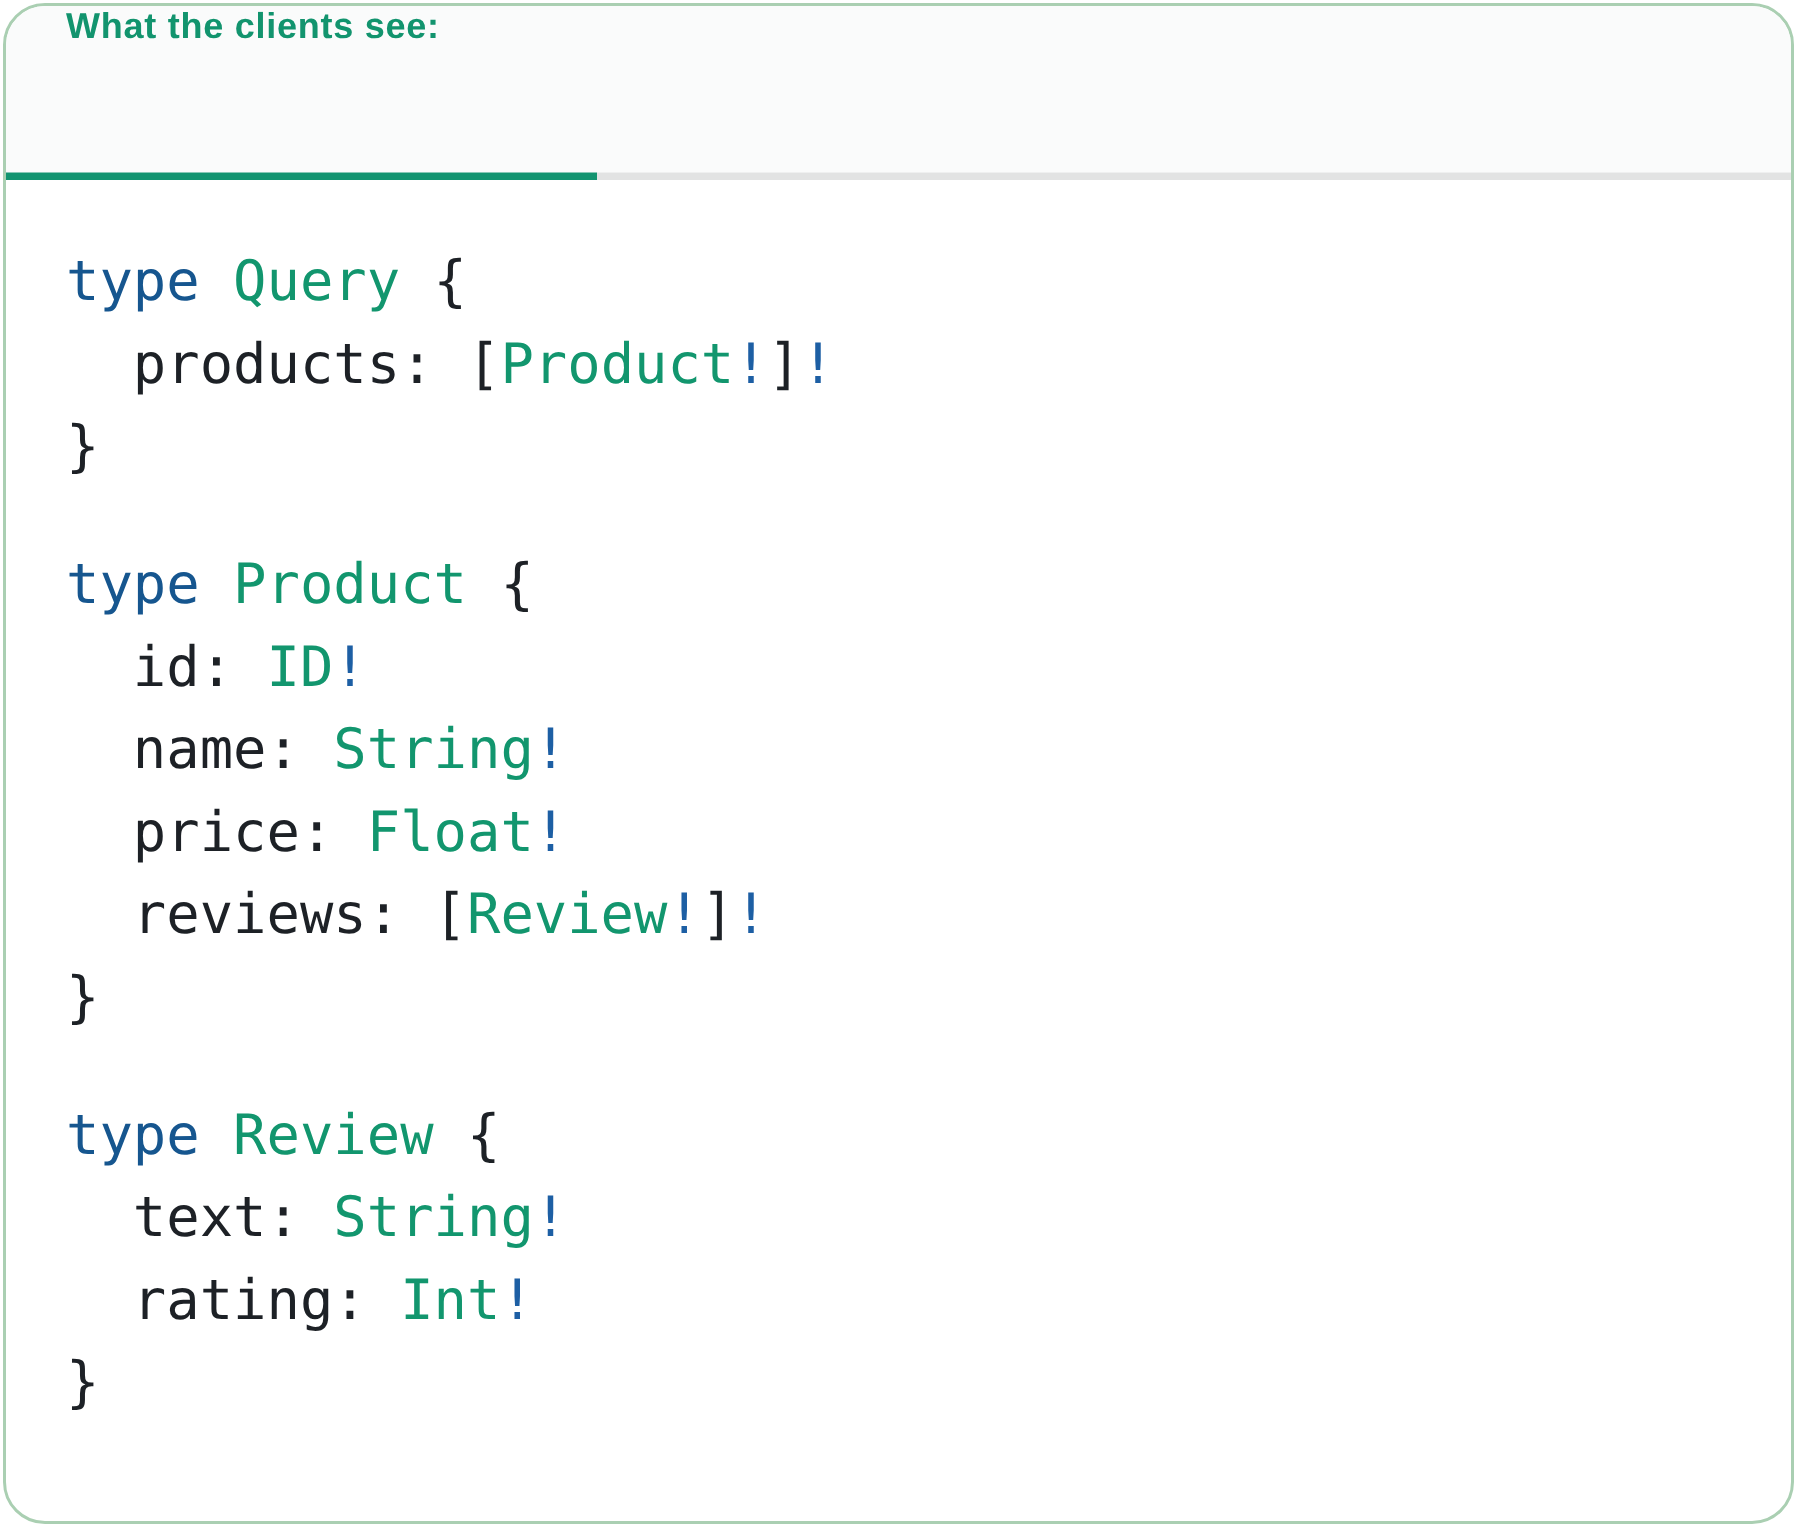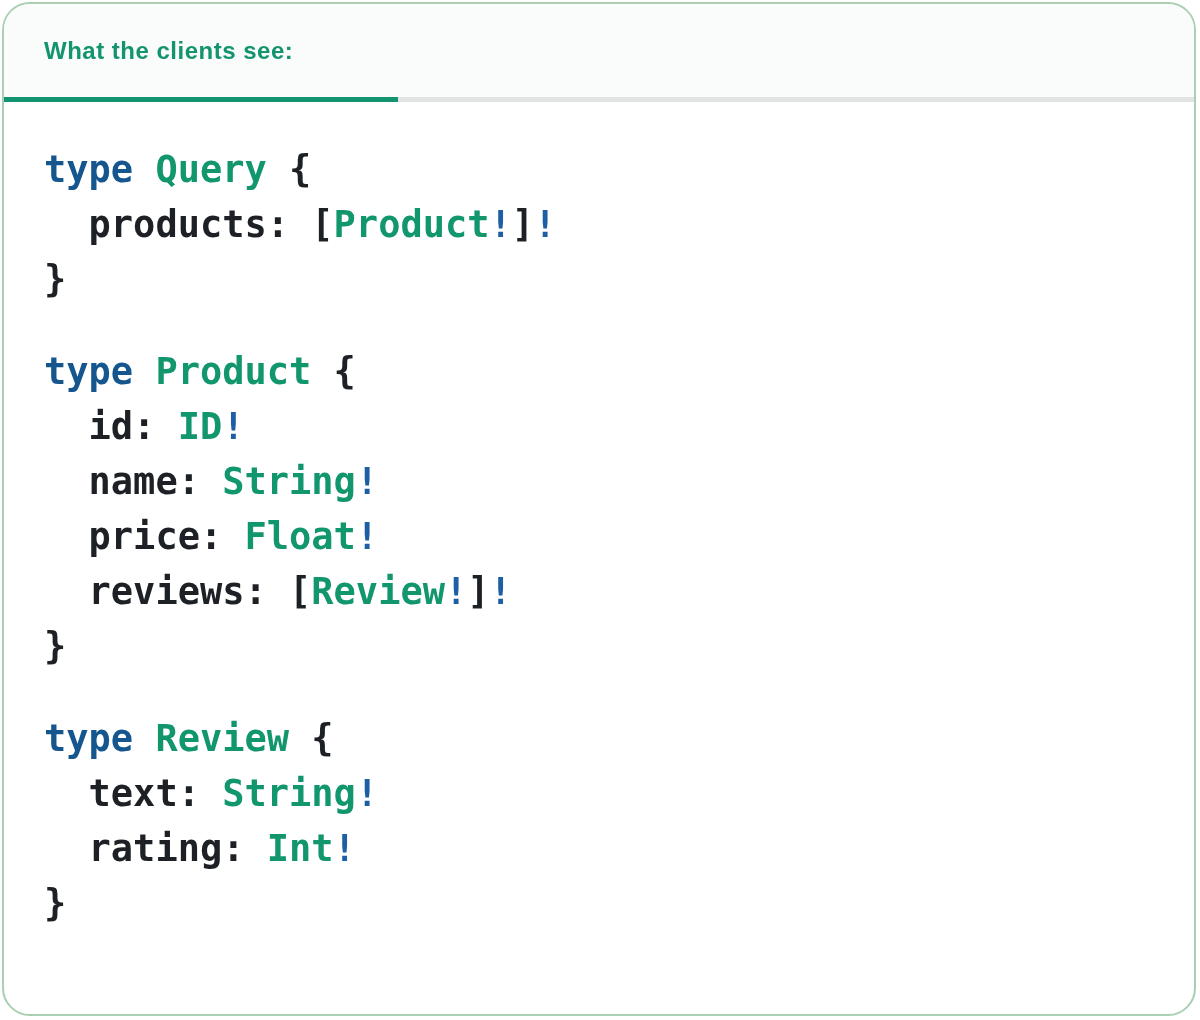--- a/index.html
+++ b/index.html
@@ -16,24 +16,24 @@
     top: 2px;
     width: 1194px;
     height: 1014px;
     background: #ffffff;
     border: 2px solid var(--card-border, #aacfb2);
     border-radius: 28px;
     overflow: hidden;
     box-sizing: border-box;
   }
   .tab-bar {
-    height: 93px;
+    height: 111px;
     background: var(--header-bg, #fafbfb);
     display: flex;
-    align-items: center;
+    align-items: flex-start;
   }
   .tab {
     width: 394px;
     display: flex;
     align-items: center;
     padding-left: 40px;
     box-sizing: border-box;
     cursor: pointer;
   }
   .tab-label {
@@ -52,21 +52,21 @@
   }
   .underline-rest {
     flex: 1;
     background: var(--header-divider, #e2e3e3);
   }
   .code-area {
     padding: 40px 40px 0 40px;
     font-family: "DejaVu Sans Mono", monospace;
     font-size: 37px;
     line-height: 55px;
-    font-weight: 700;
+    font-weight: 400;
     color: var(--code-plain, #1d2126);
     white-space: pre;
     margin: 0;
   }
   .code-block + .code-block {
     margin-top: 37px;
   }
   .code-line {
     height: 55px;
   }

